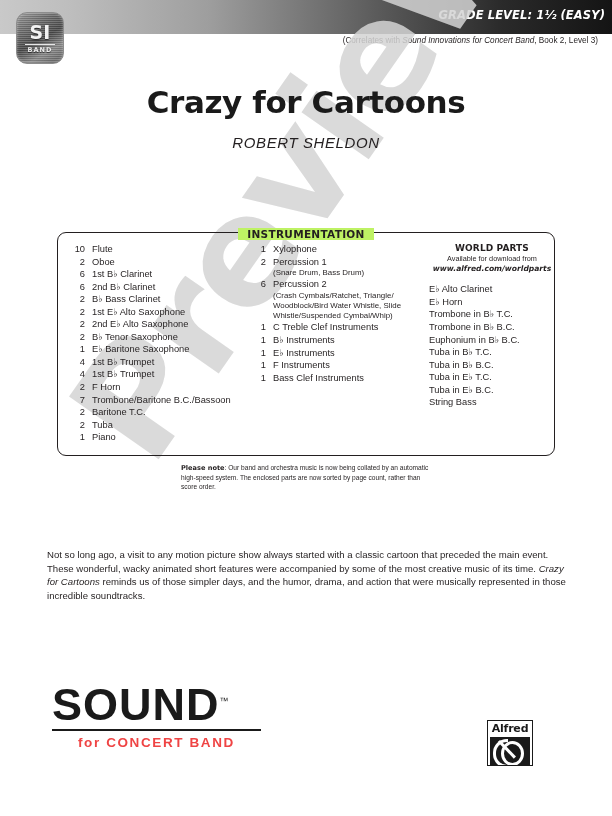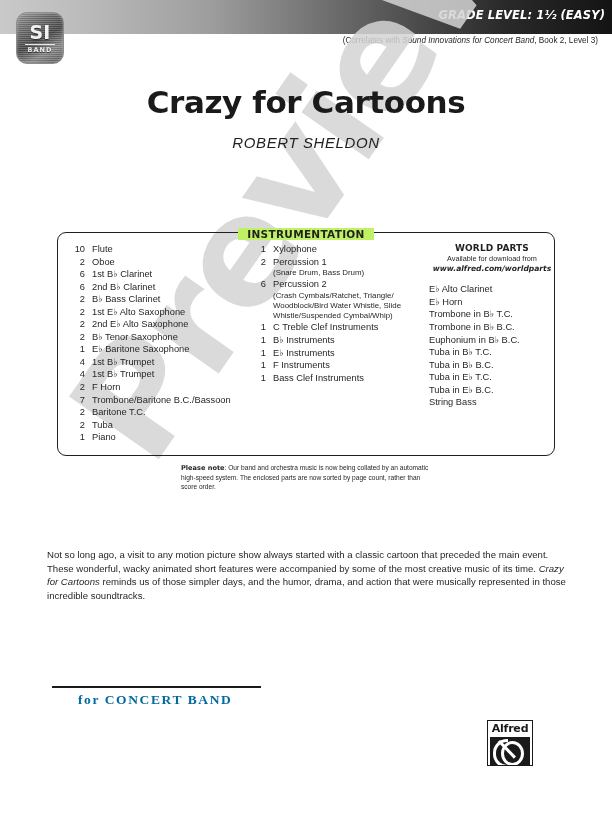--- a/index.html
+++ b/index.html
@@ -300,25 +300,25 @@
   }
   #si-wordmark .w-innov {
     font-family: "Liberation Sans", sans-serif;
     font-weight: bold;
     font-size: 24.5px;
     letter-spacing: 2.6px;
     color: #1a1a1a;
     line-height: 1;
   }
   #si-wordmark .w-for {
-    font-family: Liberation Serif, serif;
+    font-family: Liberation Sans, sans-serif;
     font-weight: bold;
     font-size: 13.5px;
     letter-spacing: 1.6px;
-    color: #0369a1;
+    color: #ef4444;
     line-height: 1;
     margin-top: 5px;
     padding-left: 26px;
   }
 
   
   #alfred-logo {
     position: absolute;
     left: 487px;
     top: 720px;
@@ -528,20 +528,21 @@
       </ul>
   </div>
 
 </div>
 
 <div id="please-note"><b>Please note</b><span>: Our band and orchestra music is now being collated by an automatic high-speed system. The enclosed parts are now sorted by page count, rather than score order.</span></div>
 
 <div id="description"><span>Not so long ago, a visit to any motion picture show always started with a classic cartoon that preceded the main event. These wonderful, wacky animated short features were accompanied by some of the most creative music of its time. </span><span class="ital">Crazy for Cartoons</span><span> reminds us of those simpler days, and the humor, drama, and action that were musically represented in those incredible soundtracks.</span></div>
 
 <div id="si-wordmark">
+  <div class="w-sound"><span>SOUND</span><span class="tm">™</span></div>
   <div class="w-rule"></div>
   <div class="w-for">for CONCERT BAND</div>
 </div>
 
 <div id="alfred-logo">
   <div class="al-name">Alfred</div>
   <div class="al-mark">
     <div class="g-paren"></div>
     <div class="g-ring"></div>
     <div class="g-slash"></div>

